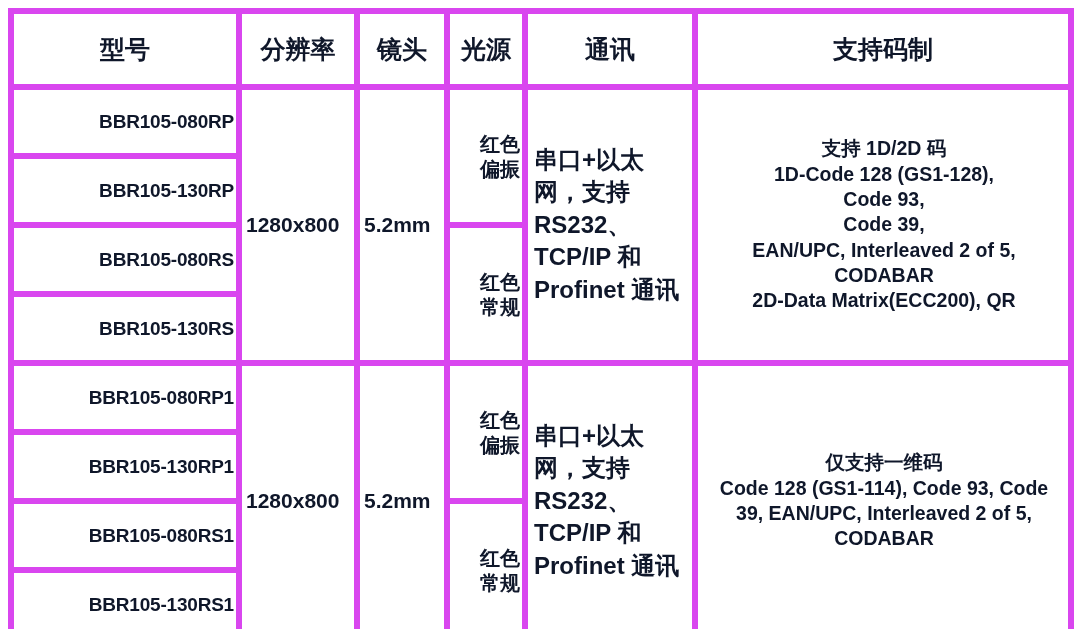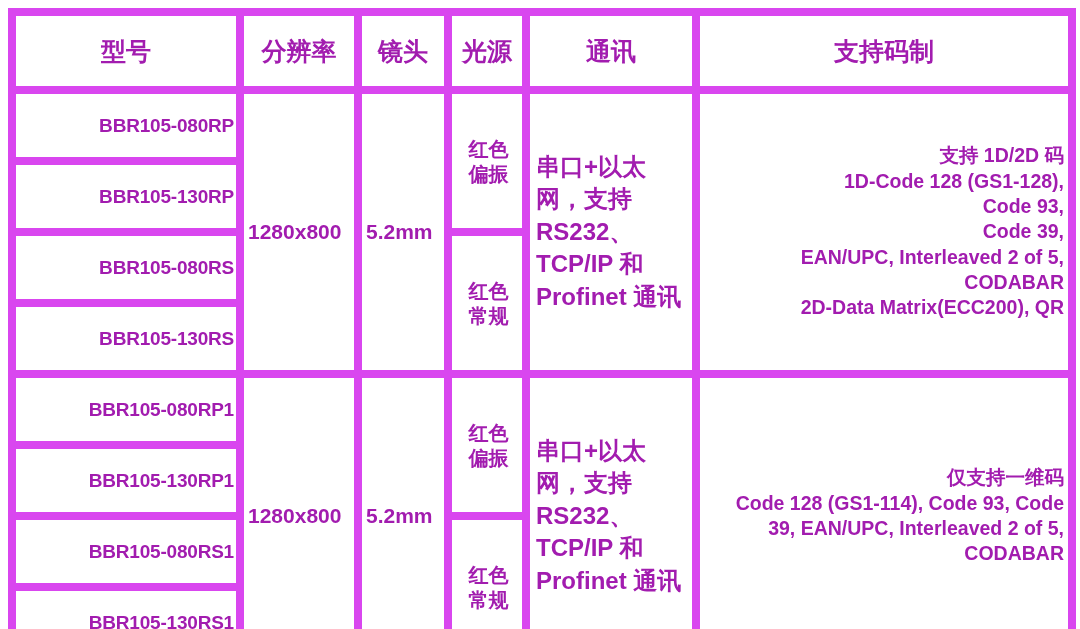--- a/index.html
+++ b/index.html
@@ -20,24 +20,24 @@
     box-sizing: border-box;
     padding: 8px 10px 6px 8px;
   }
   table.spec {
     border-collapse: collapse;
     width: 1060px;
     table-layout: fixed;
   }
   table.spec th,
   table.spec td {
-    border: 8px solid #d946ef;
+    border: 6px solid #d946ef;
     vertical-align: middle;
     font-weight: bold;
-    color: #a21caf;
+    color: #0f172a;
     background: #ffffff;
   }
   
   thead th {
     text-align: center;
     font-size: 25px;
     height: 66px;
     padding: 2px 4px;
     font-weight: normal;
     font-family: "Liberation Serif", serif;
@@ -57,33 +57,33 @@
     text-align: right;
     letter-spacing: -0.2px;
   }
   td.res, td.lens {
     font-size: 21px;
     text-align: left;
     padding-left: 4px;
   }
   td.light {
     font-size: 20px;
-    text-align: center;
+    text-align: right;
     padding: 4px 2px 2px 5px;
     line-height: 1.25;
   }
   td.comm {
     font-size: 24px;
     text-align: left;
     padding: 4px 4px 4px 6px;
     line-height: 1.35;
   }
   td.code {
     font-size: 19.5px;
-    text-align: right;
+    text-align: center;
     padding: 6px 4px 6px 6px;
     line-height: 1.3;
   }
   .cellbox { display: block; }
 </style>
 </head>
 <body>
 
 <div class="sheet">
   <table class="spec">

